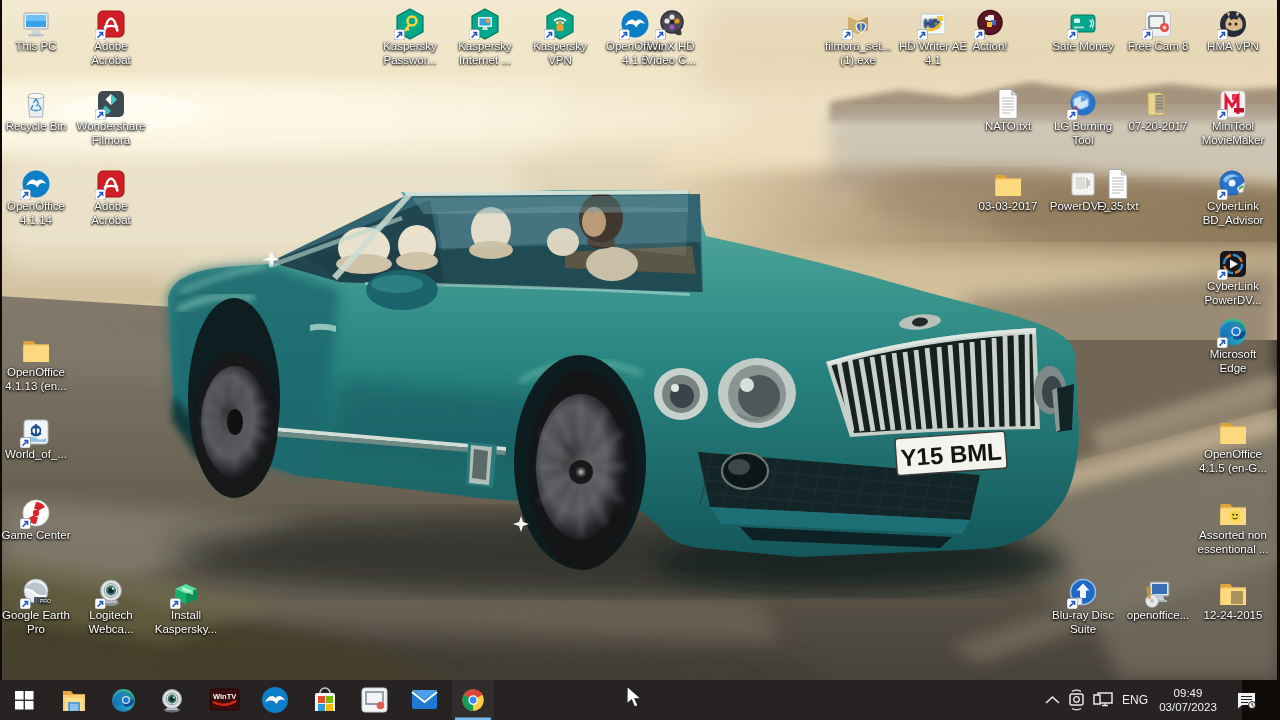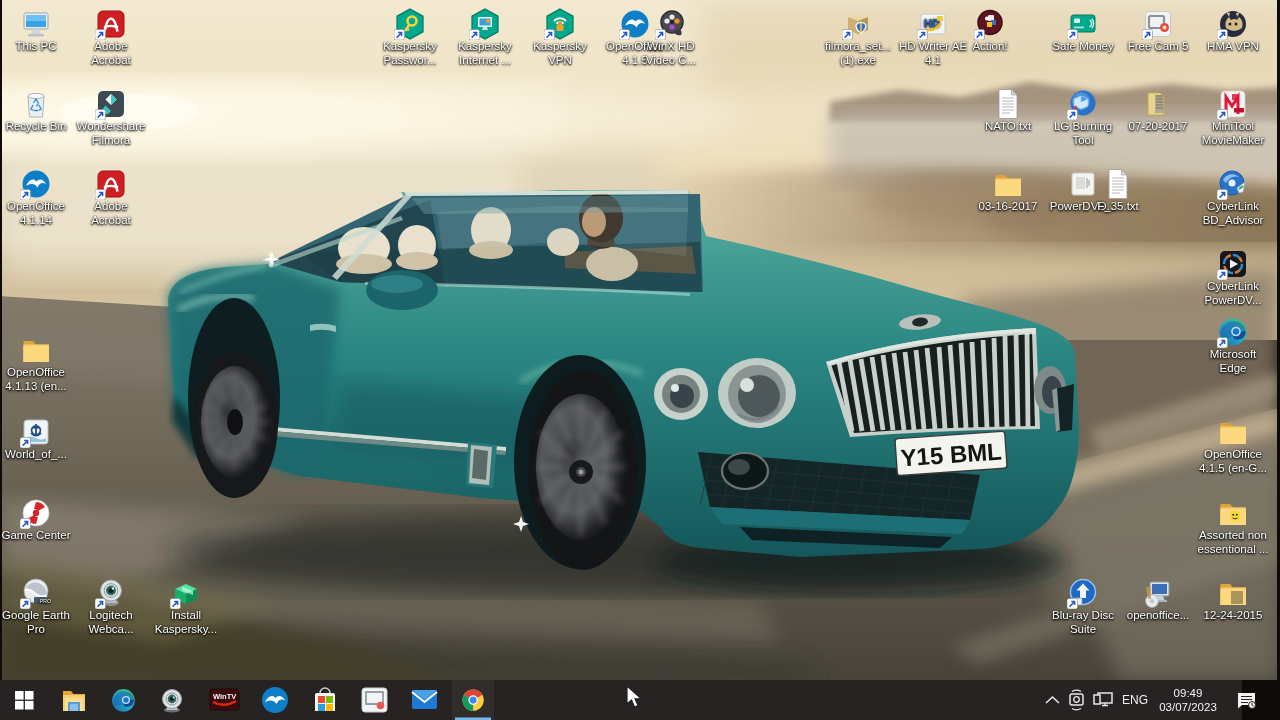--- a/index.html
+++ b/index.html
@@ -517,21 +517,21 @@
 <div class="di" style="left:1116px;top:8px">
       <svg width="32" height="32">
         <g>
           <rect x="3.5" y="3.5" width="25" height="25" rx="3" fill="#f0f2f4" stroke="#c4cacf" stroke-width="1"></rect>
           <rect x="7" y="8" width="15" height="12" rx="1.5" fill="none" stroke="#8a9298" stroke-width="2.2"></rect>
           <circle cx="22.5" cy="19.5" r="4.5" fill="#e84a3c"></circle>
           <circle cx="22.5" cy="19.5" r="2" fill="#f8d0c8"></circle>
         </g>
         <use href="#sc"></use>
       </svg>
-      <div>Free Cam 5</div>
+      <div>Free Cam 8</div>
     </div>
 <div class="di" style="left:1191px;top:8px">
       <svg width="32" height="32">
         <g>
           <circle cx="16" cy="16" r="13" fill="#252c3e"></circle>
           <path d="M9 20 q-2 -7 3 -11 l2 3 q4 -2 6 0 l2 -3 q5 4 3 11 q-4 3 -8 3 q-4 0 -8 -3 z" fill="#d8b98a"></path>
           <path d="M12 9 l-3 -5 l4 1 z M20 9 l3 -5 l-4 1 z" fill="#d8b98a"></path>
           <circle cx="13" cy="16" r="1.5" fill="#222"></circle>
           <circle cx="19" cy="16" r="1.5" fill="#222"></circle>
         </g>
@@ -578,21 +578,21 @@
           <rect x="17" y="20" width="10" height="4.5" fill="#c01030"></rect>
         </g>
         <use href="#sc"></use>
       </svg>
       <div>MiniTool<br>MovieMaker</div>
     </div>
 <div class="di" style="left:966px;top:168px">
       <svg width="32" height="32">
         <use href="#folder"></use>
       </svg>
-      <div>03-16-2017</div>
+      <div>03-03-2017</div>
     </div>
 <div class="di" style="left:1041px;top:168px">
       <svg width="32" height="32">
         <g>
           <rect x="5" y="5" width="22" height="22" rx="2" fill="#f4f4f2" stroke="#c8c8c4" stroke-width="1"></rect>
           <rect x="9" y="9" width="9" height="12" fill="#dcdcd8"></rect>
           <path d="M20 10 v10 M22 12 v6" stroke="#b8b8b4" stroke-width="1.5"></path>
         </g>
       </svg>
       <div>PowerDVD...</div>

